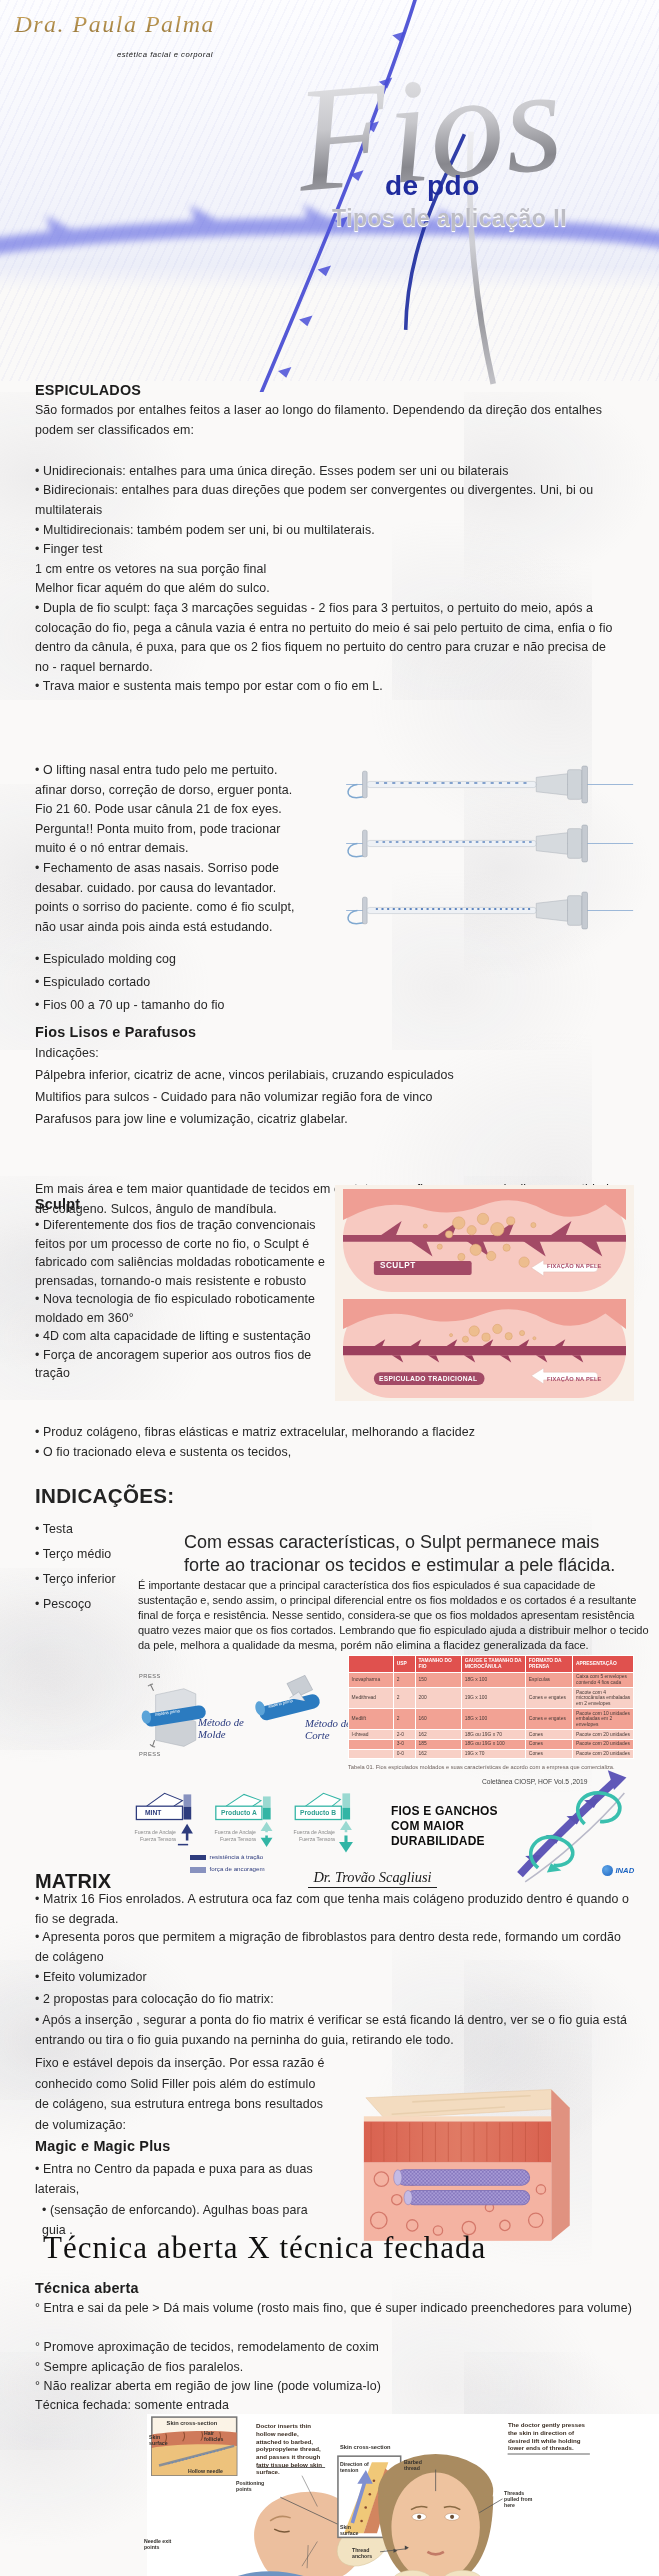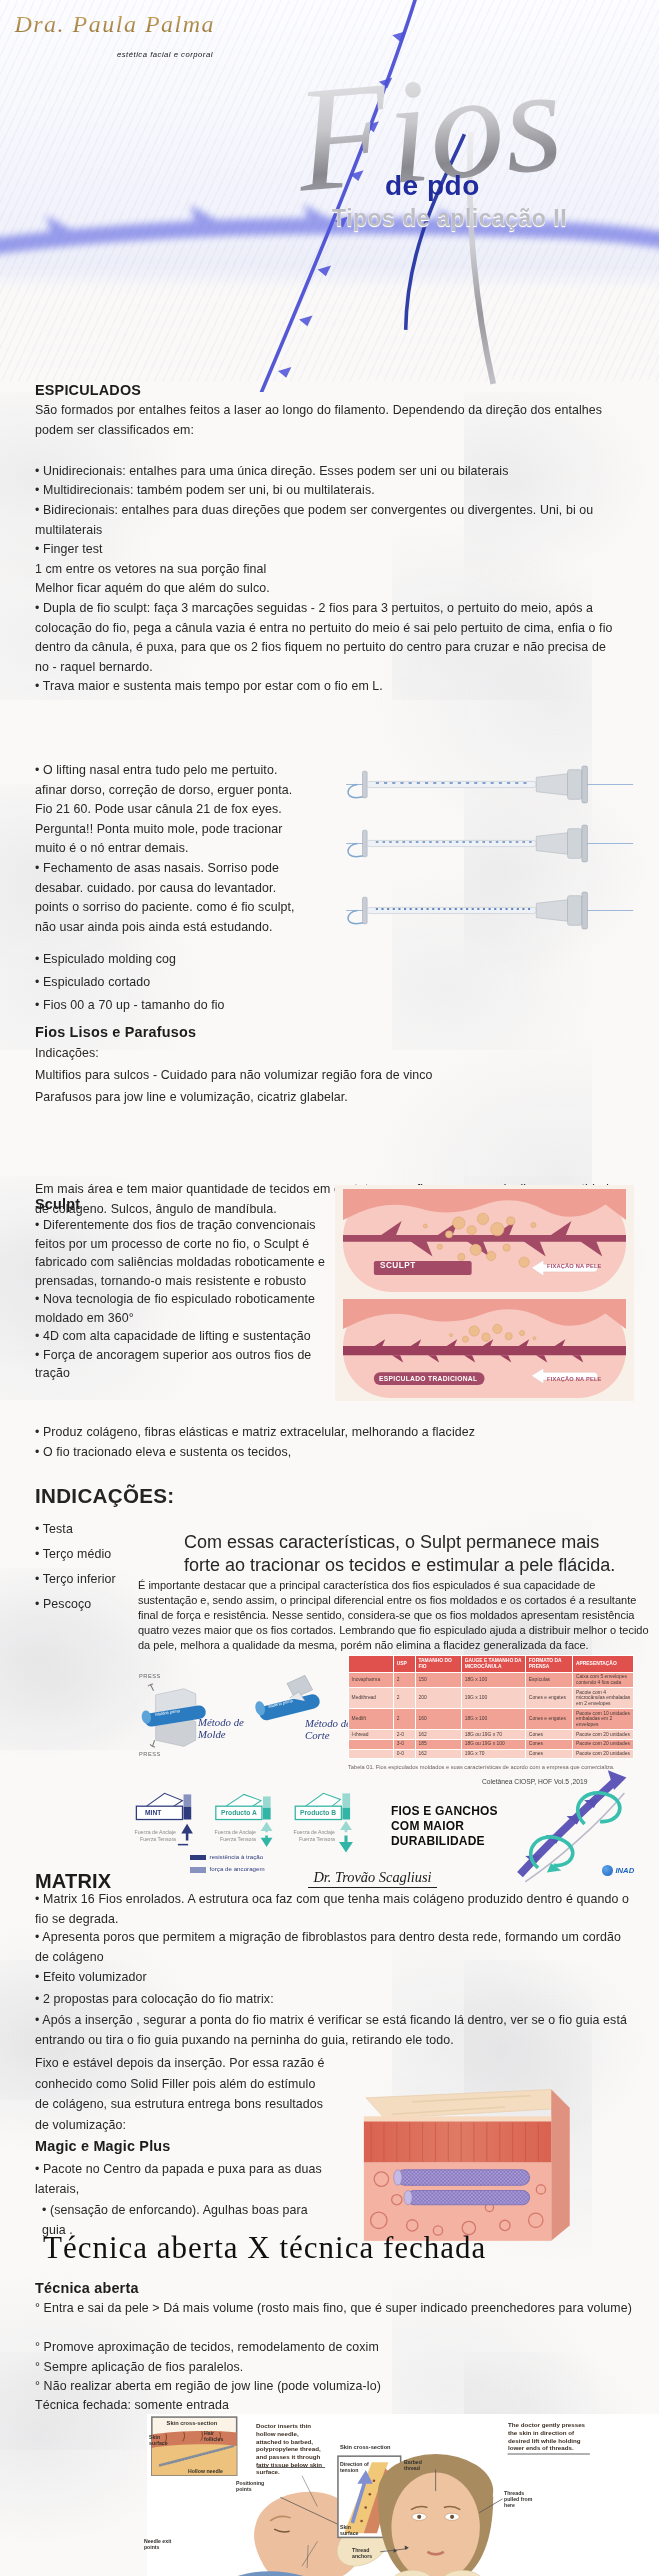--- a/index.html
+++ b/index.html
@@ -101,34 +101,34 @@
     <div class="abs brand" style="left:14.4px;top:11.3px;">Dra. Paula Palma</div>
     <div class="abs brand-tag" style="left:117px;top:50px;">estética facial e corporal</div>
     <div class="abs depdo" style="left:385px;top:170px;">de pdo</div>
     <div class="abs hero-badge" style="left:332px;top:205px;width:242px;">Tipos de aplicação II</div>
   </div>
 
   <div class="abs" style="left:35px;top:382px;width:587px;">
     <div class="sec-h">ESPICULADOS</div>
     <div class="body24" style="margin-top:3.1px;">São formados por entalhes feitos a laser ao longo do filamento. Dependendo da direção dos entalhes podem ser classificados em:</div>
     <div class="body24" style="margin-top:21.6px;">• Unidirecionais: entalhes para uma única direção. Esses podem ser uni ou bilaterais</div>
+    <div class="body24">• Bidirecionais: entalhes para duas direções que podem ser convergentes ou divergentes. Uni, bi ou multilaterais</div>
     <div class="body24">• Multidirecionais: também podem ser uni, bi ou multilaterais.</div>
-    <div class="body24">• Bidirecionais: entalhes para duas direções que podem ser convergentes ou divergentes. Uni, bi ou multilaterais</div>
     <div class="body24">• Finger test</div>
     <div class="body24">1 cm entre os vetores na sua porção final</div>
     <div class="body24">Melhor ficar aquém do que além do sulco.</div>
     <div class="body24">• Dupla de fio sculpt: faça 3 marcações seguidas - 2 fios para 3 pertuitos, o pertuito do meio, após a colocação do fio, pega a cânula vazia é entra no pertuito do meio é sai pelo pertuito de cima, enfia o fio dentro da cânula, é puxa, para que os 2 fios fiquem no pertuito do centro  para cruzar e não precisa de no - raquel bernardo.</div>
     <div class="body24">• Trava maior e sustenta mais tempo por estar com o fio em L.</div>
   </div>
 
   <div class="abs body24" style="left:35px;top:761px;width:291px;">
     <div>• O lifting nasal entra tudo pelo me pertuito.</div>
     <div>afinar dorso, correção de dorso, erguer ponta.</div>
     <div>Fio 21 60. Pode usar cânula 21 de fox eyes.</div>
-    <div>Pergunta!! Ponta muito mole, pode tracionar</div>
+    <div>Pergunta!! Ponta muito from, pode tracionar</div>
     <div>muito é o nó entrar demais.</div>
     <div>• Fechamento de asas nasais. Sorriso pode</div>
     <div>desabar. cuidado. por causa do levantador.</div>
     <div>points o sorriso do paciente. como é fio sculpt,</div>
     <div>não usar ainda pois ainda está estudando.</div>
   </div>
 
   <svg class="abs" style="left:335px;top:764px;" width="299" height="41" viewBox="0 0 580 80">
     <line x1="20" y1="40" x2="580" y2="40" stroke="#9db8d8" stroke-width="2"></line>
     <path d="M42,40 C20,42 16,66 40,66 L54,64" fill="none" stroke="#7fa8d0" stroke-width="3"></path>
@@ -163,20 +163,21 @@
   <div class="abs body24 lh45" style="left:35px;top:948px;width:309px;">
     <div>• Espiculado molding cog</div>
     <div>• Espiculado cortado</div>
     <div>• Fios 00 a 70 up - tamanho do fio</div>
   </div>
 
   <div class="abs" style="left:35px;top:1024px;width:592px;">
     <div class="sec-h">Fios Lisos e Parafusos</div>
     <div class="body24 lh43" style="margin-top:2.1px;">
       <div>Indicações:</div>
+      <div>Pálpebra inferior, cicatriz de acne, vincos perilabiais, cruzando espiculados</div>
       <div>Multifios para sulcos - Cuidado para não volumizar região fora de vinco</div>
       <div>Parafusos para jow line e volumização, cicatriz glabelar.</div>
     </div>
   </div>
 
   <div class="abs body24" style="left:35px;top:1180px;width:598px;">Em mais área e tem maior quantidade de tecidos em contato com o fio,  quase que duplica a quantidade de colágeno. Sulcos,  ângulo de mandíbula.</div>
 
   <div class="abs" style="left:35px;top:1196px;width:296px;">
     <div class="sec-h">Sculpt</div>
     <div class="body24 lh36" style="margin-top:4.1px;">• Diferentemente dos fios de tração convencionais feitos por um processo de corte no fio, o Sculpt é fabricado com saliências moldadas roboticamente e prensadas, tornando-o mais resistente e robusto</div>
@@ -415,21 +416,21 @@
   </div>
 
   <div class="abs sec-h" style="left:35px;top:1870px;font-size:20px;">MATRIX</div>
   <div class="abs body24" style="left:35px;top:1890px;width:598px;">• Matrix 16 Fios enrolados. A estrutura oca faz com que tenha mais colágeno produzido dentro é quando o fio se degrada.</div>
   <div class="abs body24" style="left:35px;top:1928px;width:598px;">• Apresenta poros que permitem a migração de fibroblastos para dentro desta rede, formando um cordão de colágeno</div>
   <div class="abs body24" style="left:35px;top:1968px;width:598px;">• Efeito volumizador</div>
   <div class="abs body24" style="left:35px;top:1990px;width:598px;">• 2 propostas para colocação do fio matrix:</div>
   <div class="abs body24" style="left:35px;top:2011px;width:598px;">• Após a inserção , segurar a ponta do fio matrix é verificar se está ficando lá dentro, ver se o fio guia está entrando ou tira o fio guia puxando na perninha do guia, retirando ele todo.</div>
   <div class="abs body24 lh40" style="left:35px;top:2053px;width:296px;">Fixo e estável depois da inserção. Por essa razão é conhecido como Solid Filler pois além do estímulo de colágeno, sua estrutura entrega bons resultados de volumização:</div>
   <div class="abs sec-h" style="left:35px;top:2138px;">Magic e Magic Plus</div>
-  <div class="abs body24" style="left:35px;top:2160px;width:289px;">• Pacote  no Centro da papada e puxa para as duas laterais,</div>
+  <div class="abs body24" style="left:35px;top:2160px;width:289px;">• Entra  no Centro da papada e puxa para as duas laterais,</div>
   <div class="abs body24" style="left:35px;top:2201px;width:289px;margin-left:7px;">• (sensação de enforcando). Agulhas boas para guia .</div>
 
   <svg class="abs" style="left:335px;top:2071px;" width="242" height="175" viewBox="0 0 470 340">
     <defs>
       <pattern id="mesh" width="7" height="7" patternUnits="userSpaceOnUse">
         <rect width="7" height="7" fill="#a89bd6"></rect>
         <path d="M0,0 L7,7 M7,0 L0,7" stroke="#6e5fae" stroke-width="1"></path>
       </pattern>
       <linearGradient id="derm" x1="0" y1="0" x2="1" y2="0">
         <stop offset="0" stop-color="#d96250"></stop>

